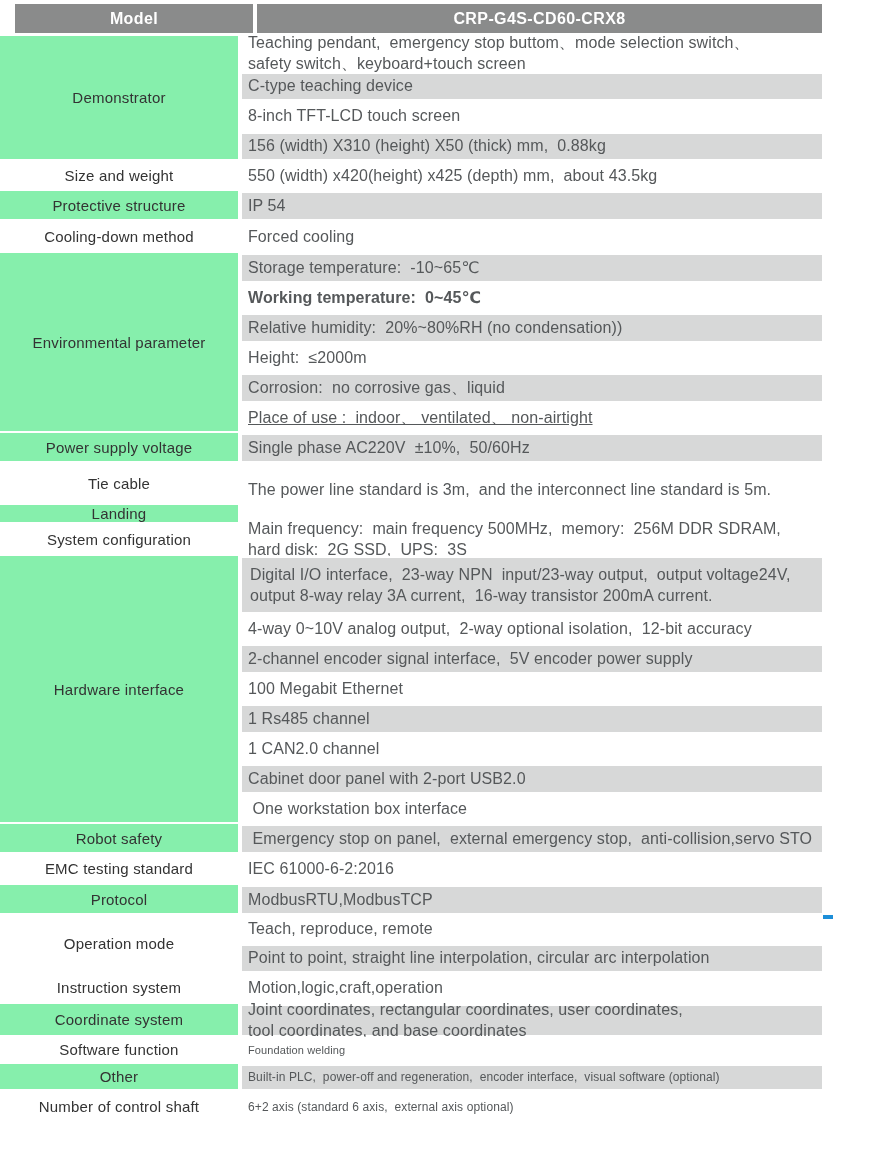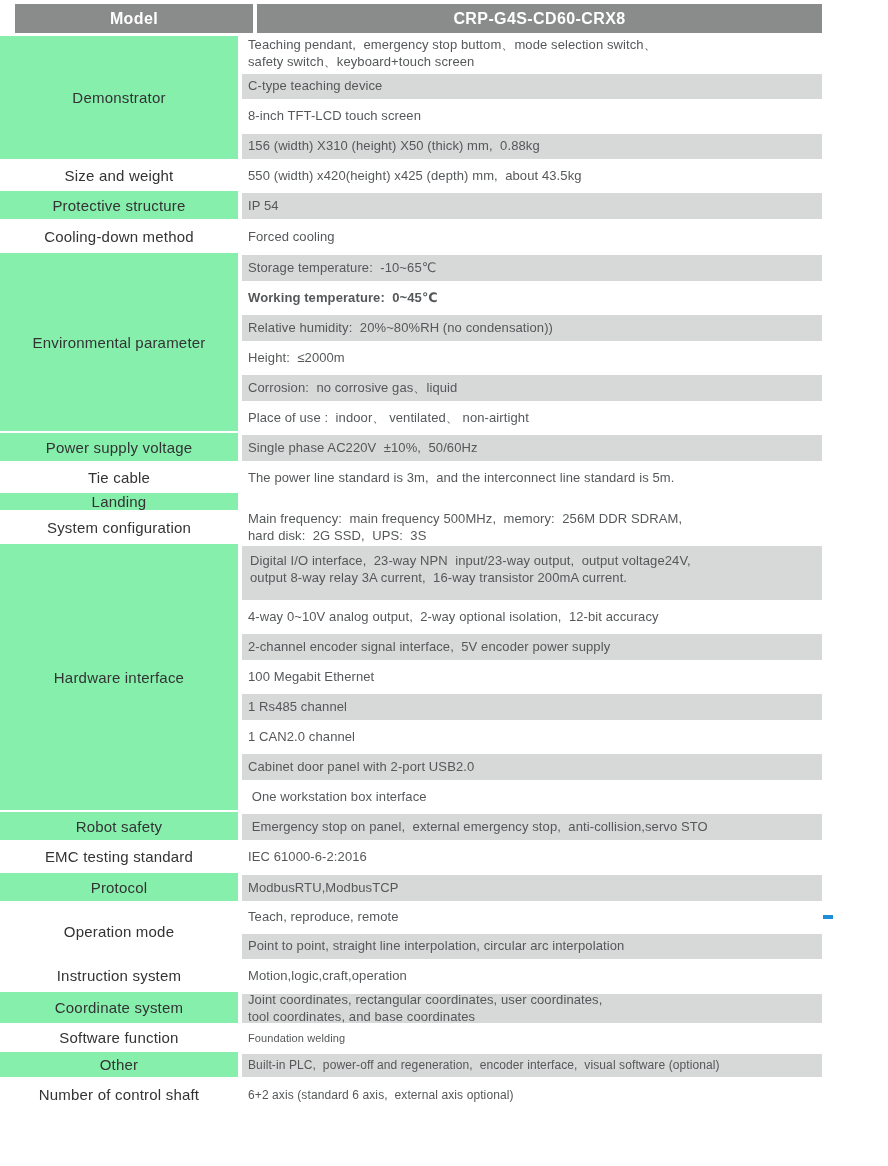--- a/index.html
+++ b/index.html
@@ -24,21 +24,21 @@
     display:flex;align-items:center;justify-content:center;
     font-size:15px;color:#333333;letter-spacing:.2px;text-align:center;
     border-bottom:2px solid #ffffff;
   }
   .glabel.gray{background:#86efac;text-align:center;}
   .glabel.white{background:#ffffff;}
   .gvalues{flex:1;display:flex;flex-direction:column;min-width:0;}
   .val{
     box-sizing:border-box;display:flex;align-items:center;
     padding-left:6px;padding-right:4px;
-    font-size:13px;color:#55585a;line-height:1.3;letter-spacing:.1px;
+    font-size:16px;color:#55585a;line-height:1.3;letter-spacing:.1px;
     white-space:pre-wrap;
   }
   .val.gray{background:#d7d8d8;border-top:2px solid #ffffff;border-bottom:2px solid #ffffff;}
   .val.white{background:#ffffff;}
   .val.top{align-items:flex-start;padding-top:7px;padding-left:8px;}
   .blue-mark{position:absolute;width:10px;height:4px;}
 </style>
 </head>
 <body>
 
@@ -77,33 +77,33 @@
         </div>
       </div>
       <div class="group">
         <div class="glabel gray">Environmental parameter</div>
         <div class="gvalues">
           <div class="val gray" style="height: 30px;">Storage temperature:  -10~65℃</div>
           <div class="val white" style="height: 30px; font-weight: bold;">Working temperature:  0~45℃</div>
           <div class="val gray" style="height: 30px;">Relative humidity:  20%~80%RH (no condensation))</div>
           <div class="val white" style="height: 30px;">Height:  ≤2000m</div>
           <div class="val gray" style="height: 30px;">Corrosion:  no corrosive gas、liquid</div>
-          <div class="val white" style="height: 30px;">Place of use :  indoor、 ventilated、 non-airtight</div>
+          <div class="val white" style="height: 30px; text-decoration: underline;">Place of use :  indoor、 ventilated、 non-airtight</div>
         </div>
       </div>
       <div class="group">
         <div class="glabel gray">Power supply voltage</div>
         <div class="gvalues">
           <div class="val gray" style="height: 30px;">Single phase AC220V  ±10%,  50/60Hz</div>
         </div>
       </div>
       <div class="group">
         <div class="glabel white">Tie cable</div>
         <div class="gvalues">
-          <div class="val white" style="height: 30px;">The power line standard is 3m,  and the interconnect line standard is 5m.</div>
+          <div class="val white" style="height: 30px; margin-top: 12px;">The power line standard is 3m,  and the interconnect line standard is 5m.</div>
         </div>
       </div>
       <div class="group">
         <div class="glabel gray">Landing</div>
       </div>
       <div class="group">
         <div class="glabel white">System configuration</div>
         <div class="gvalues">
           <div class="val white" style="height: 32px;">Main frequency:  main frequency 500MHz,  memory:  256M DDR SDRAM,
 hard disk:  2G SSD,  UPS:  3S</div>

